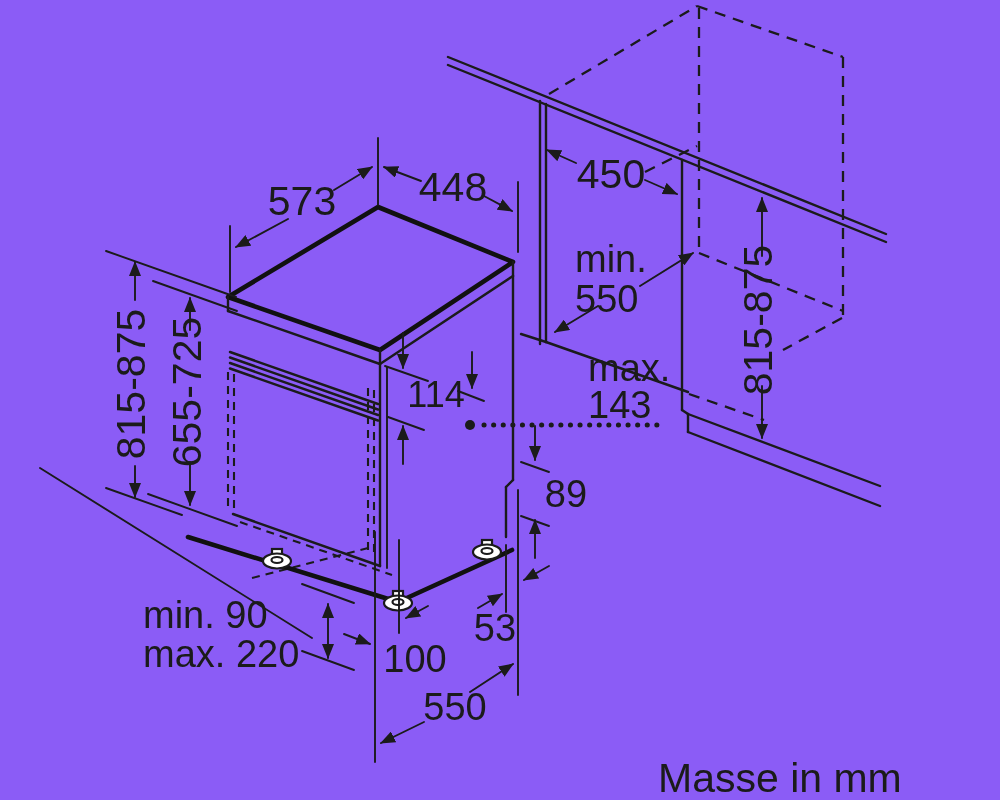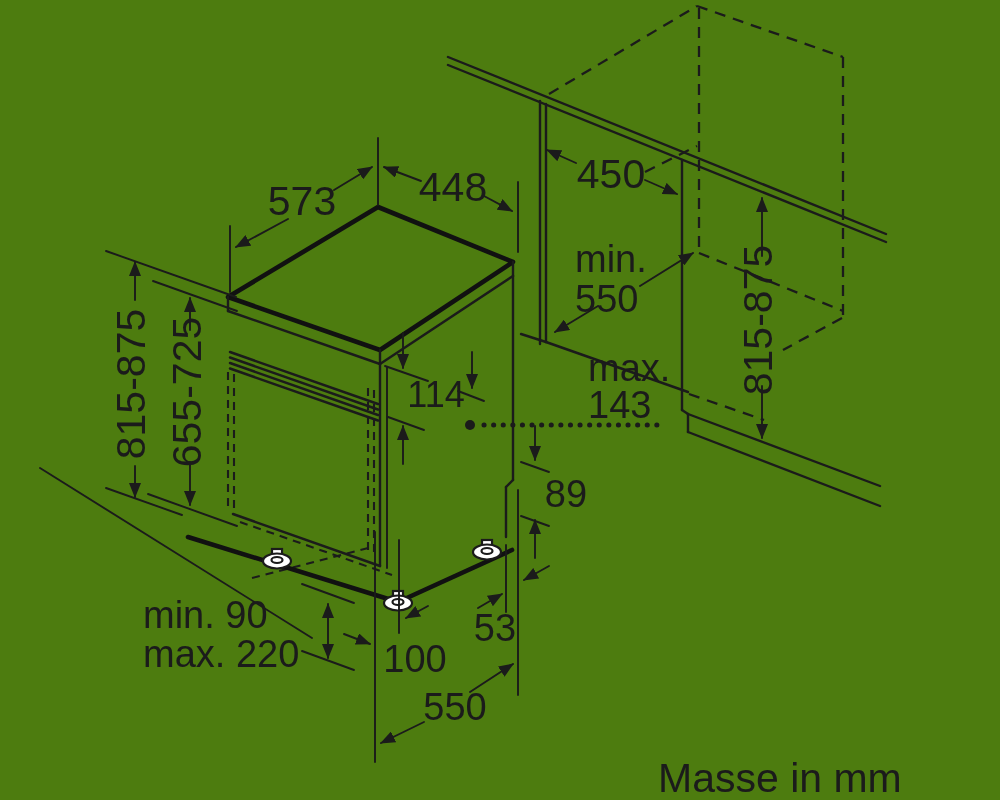--- a/index.html
+++ b/index.html
@@ -1,16 +1,16 @@
 <!DOCTYPE html>
 <html><head>
 <meta charset="utf-8">
 <style>
   html,body{margin:0;padding:0;background:#ffffff;}
-  .stage{width:1000px;height:800px;background:#4d7c0f;position:relative;overflow:hidden;}
+  .stage{width:1000px;height:800px;background:#8b5cf6;position:relative;overflow:hidden;}
   svg{display:block;}
   text{font-family:"Liberation Sans","DejaVu Sans",sans-serif;fill:#1b1b1b;}
   .ln{stroke:#1b1b1b;stroke-width:2.4;fill:none;stroke-linecap:round;}
   .bold{stroke:#111;stroke-width:4.6;fill:none;stroke-linejoin:round;stroke-linecap:round;}
   .thin{stroke:#1b1b1b;stroke-width:1.9;fill:none;stroke-linecap:round;}
   .dash{stroke:#1b1b1b;stroke-width:2.3;fill:none;stroke-dasharray:11 8;stroke-linecap:butt;}
   .dash2{stroke:#1b1b1b;stroke-width:2.1;fill:none;stroke-dasharray:8 6;}
   .dots{stroke:#1b1b1b;stroke-width:5;fill:none;stroke-dasharray:0.1 9.5;stroke-linecap:round;}
   .foot{fill:#ffffff;stroke:#1b1b1b;stroke-width:2.2;}
   .t40{font-size:41px;} .t38{font-size:38px;} .t36{font-size:36px;}

